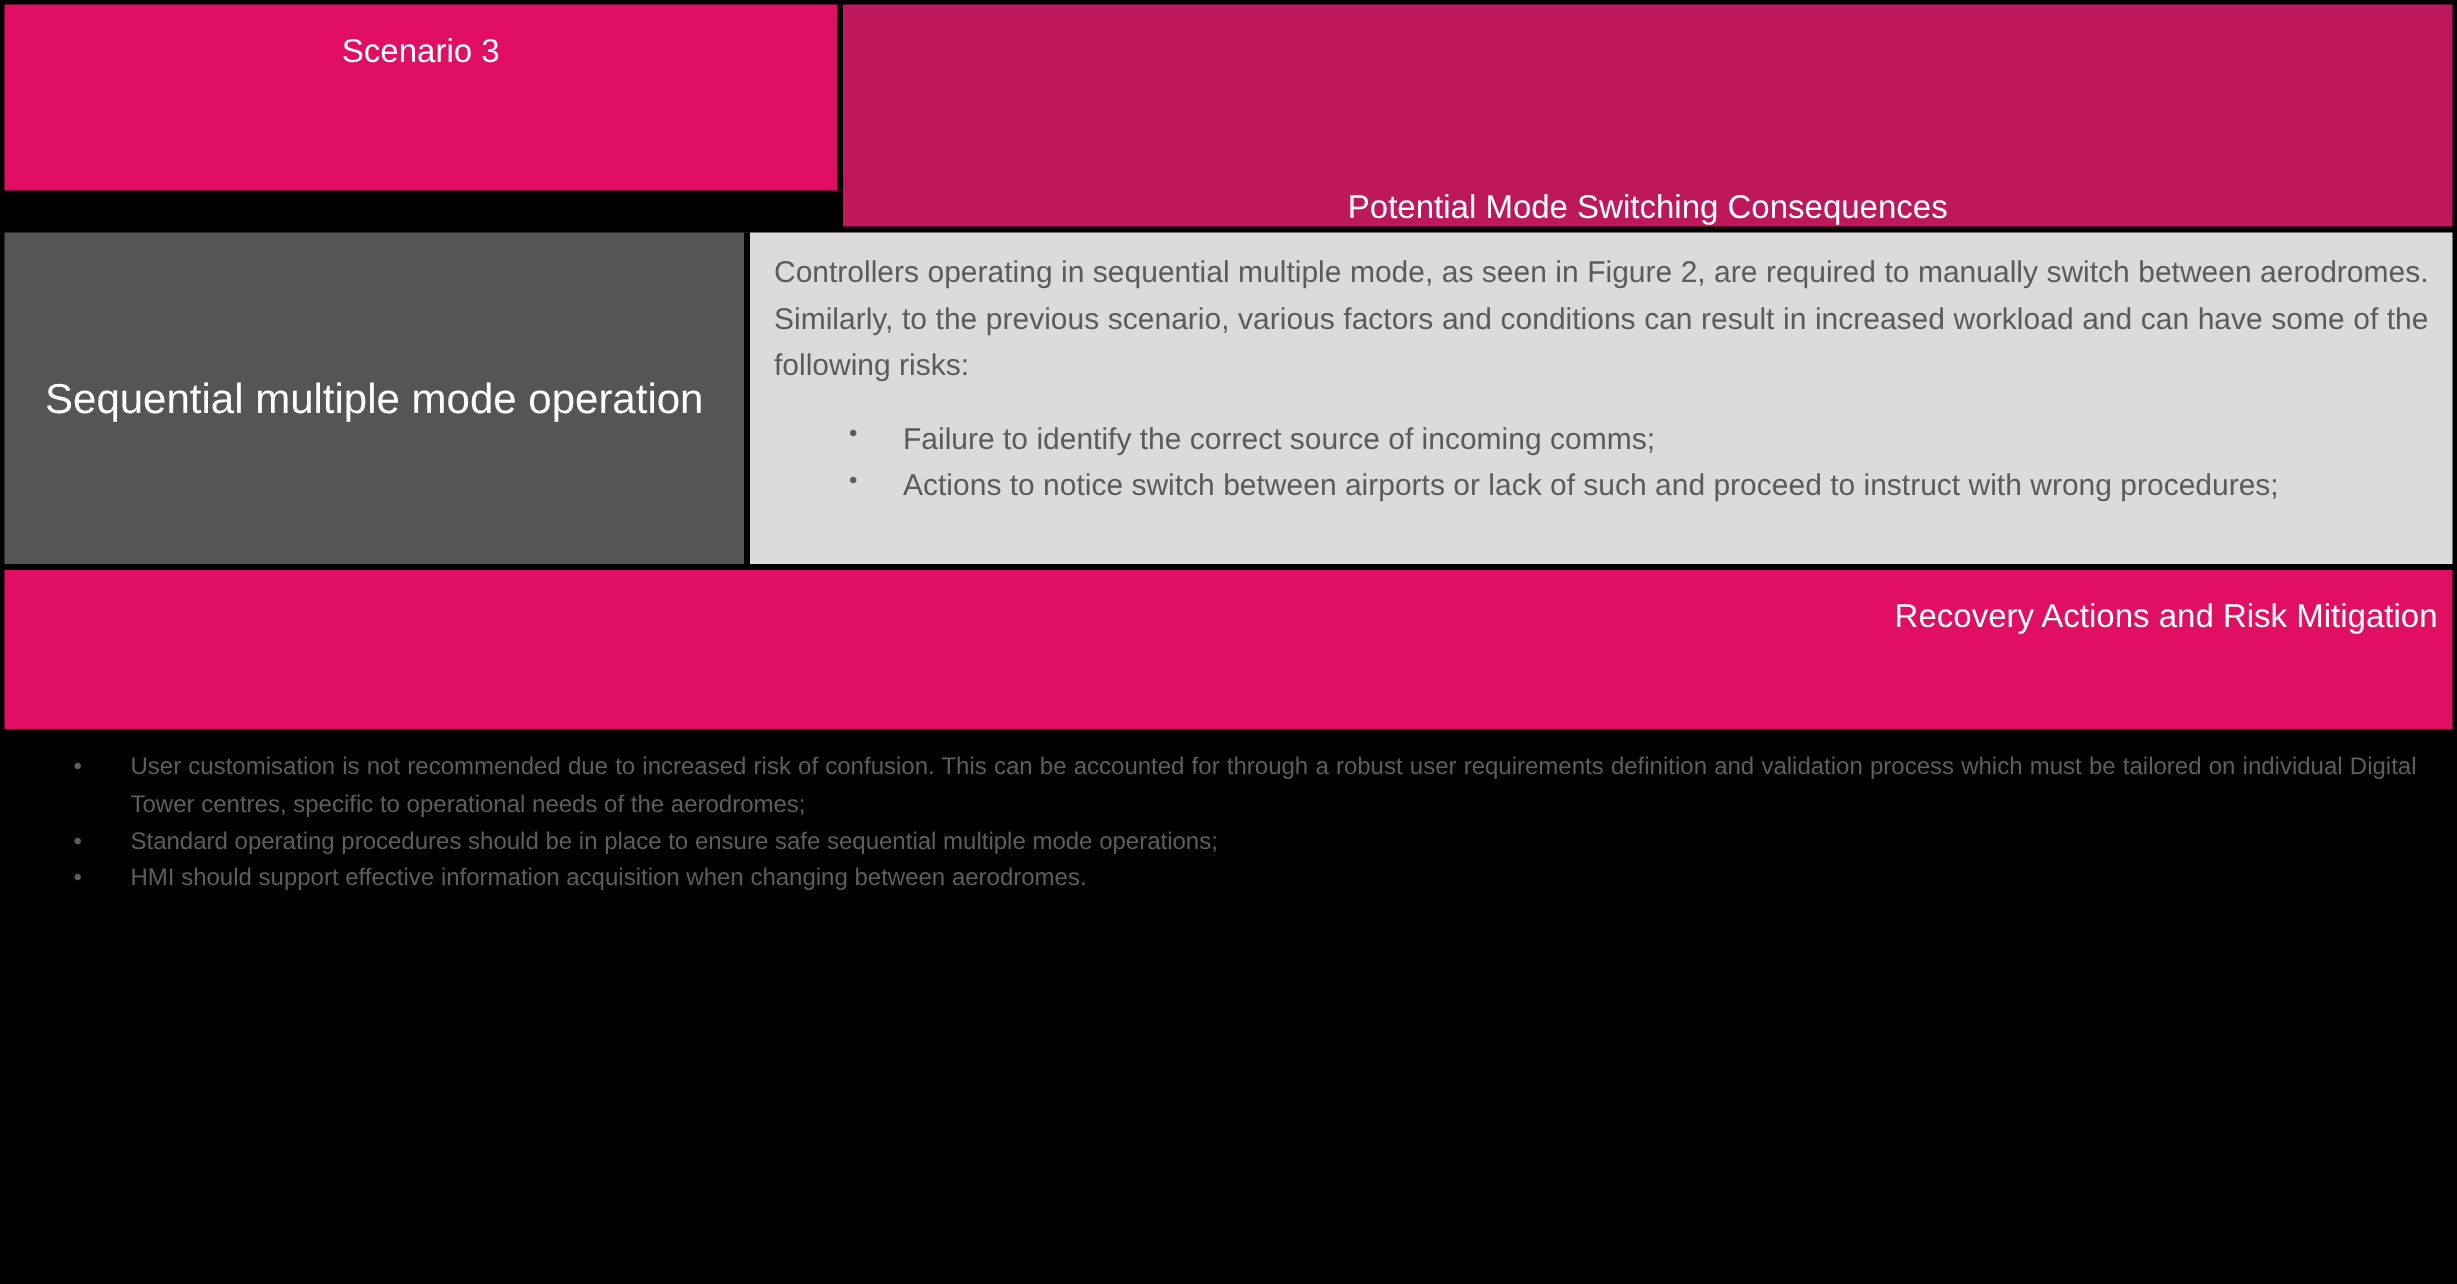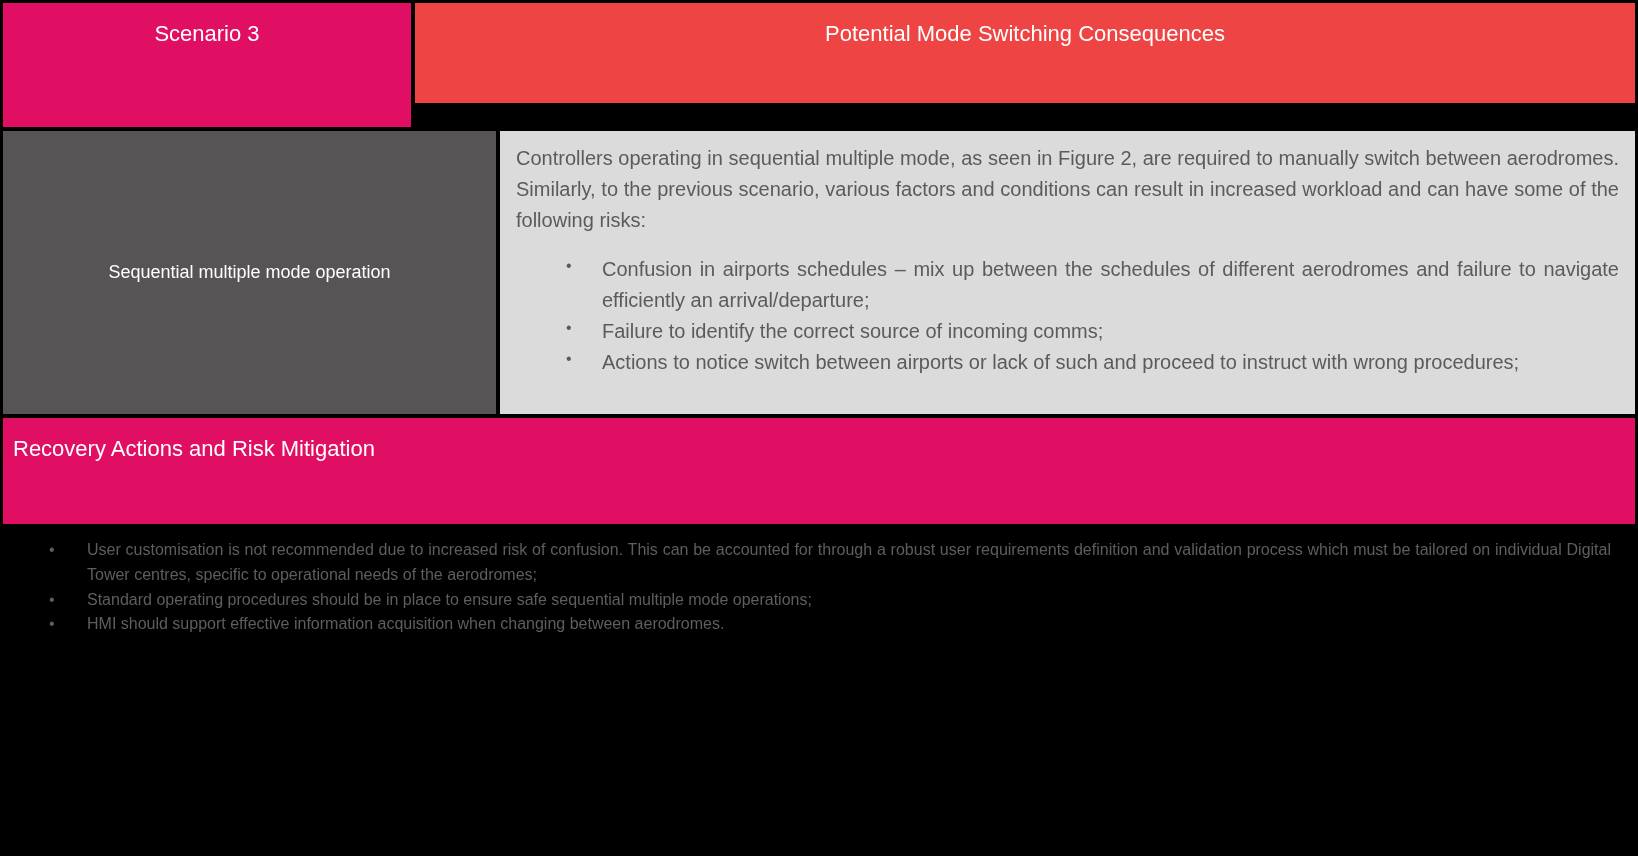--- a/index.html
+++ b/index.html
@@ -20,55 +20,55 @@
       height: 100%;
       display: flex;
       flex-direction: column;
       background: #000;
     }
     .row1 {
       display: flex;
       border-bottom: 4px solid #000;
     }
     .hdr-left {
-      width: 412px;
+      width: 559px;
       background: #e00f64;
       color: #fff;
       font-size: 22px;
       font-weight: 400;
       text-align: center;
       padding: 18px 10px 0 10px;
       height: 124px;
       border-right: 4px solid #000;
       display: flex;
       justify-content: center;
       align-items: flex-start;
     }
     .hdr-right {
       flex: 1;
-      background: #ef4444;
+      background: #be185d;
       color: #fff;
       font-size: 22px;
       font-weight: 400;
       text-align: center;
       padding: 18px 10px 0 10px;
-      height: 100px;
+      height: 148px;
       display: flex;
       justify-content: center;
-      align-items: flex-start;
+      align-items: flex-end;
     }
     .row2 {
       display: flex;
       border-bottom: 4px solid #000;
     }
     .cell-left {
       width: 497px;
       background: #565455;
       color: #fff;
-      font-size: 18px;
+      font-size: 28px;
       text-align: center;
       display: flex;
       align-items: center;
       justify-content: center;
       padding: 20px;
       border-right: 4px solid #000;
     }
     .cell-right {
       flex: 1;
       background: #dcdbdb;
@@ -102,21 +102,21 @@
       font-size: 16px;
     }
     .row3 {
       background: #e00f64;
       color: #fff;
       font-size: 22px;
       text-align: center;
       padding: 18px 10px 0 10px;
       height: 106px;
       display: flex;
-      justify-content: flex-start;
+      justify-content: flex-end;
       align-items: flex-start;
     }
     .row4 {
       flex: 1;
       background: #000;
       color: #5e5e5e;
       font-size: 16px;
       padding: 14px 24px;
       line-height: 1.55;
     }
@@ -153,21 +153,20 @@
     </div>
   </div>
 
   <div class="row2">
     <div class="cell-left">
       <span>Sequential multiple mode operation</span>
     </div>
     <div class="cell-right">
       <div class="intro">Controllers operating in sequential multiple mode, as seen in Figure 2, are required to manually switch between aerodromes.  Similarly, to the previous scenario, various factors and conditions can result in increased workload and can have some of the following risks:</div>
       <ul>
-        <li>Confusion in airports schedules – mix up between the schedules of different aerodromes and failure to navigate efficiently an arrival/departure;</li>
         <li>Failure to identify the correct source of incoming comms;</li>
         <li>Actions to notice switch between airports or lack of such and proceed to instruct with wrong procedures;</li>
       </ul>
     </div>
   </div>
 
   <div class="row3">
     <span>Recovery Actions and Risk Mitigation</span>
   </div>
 

